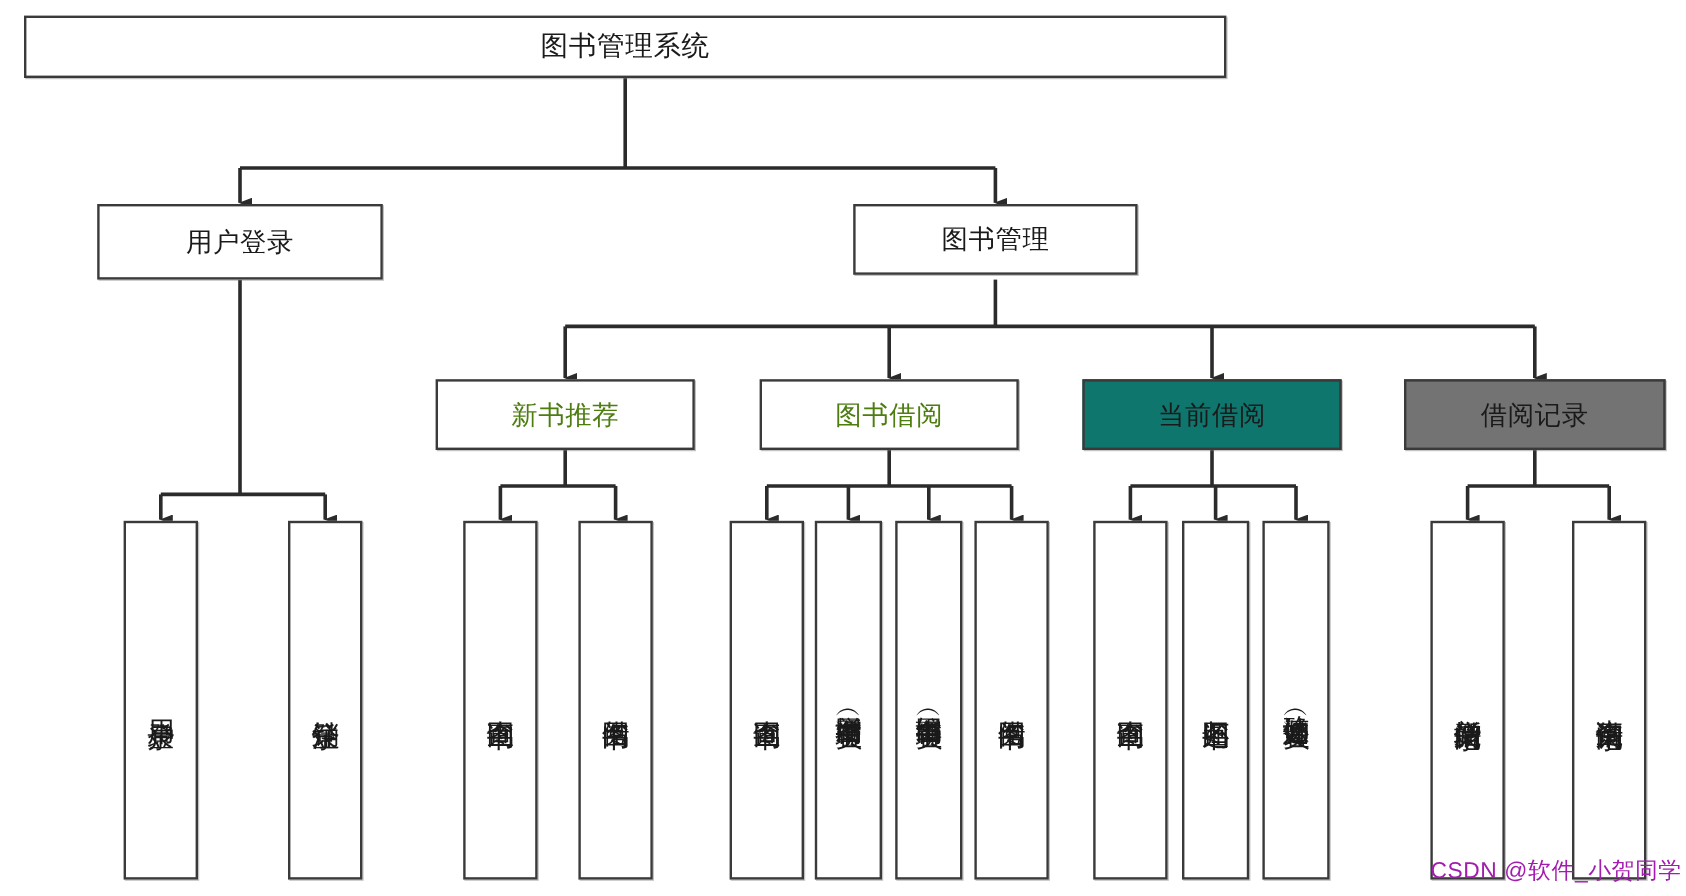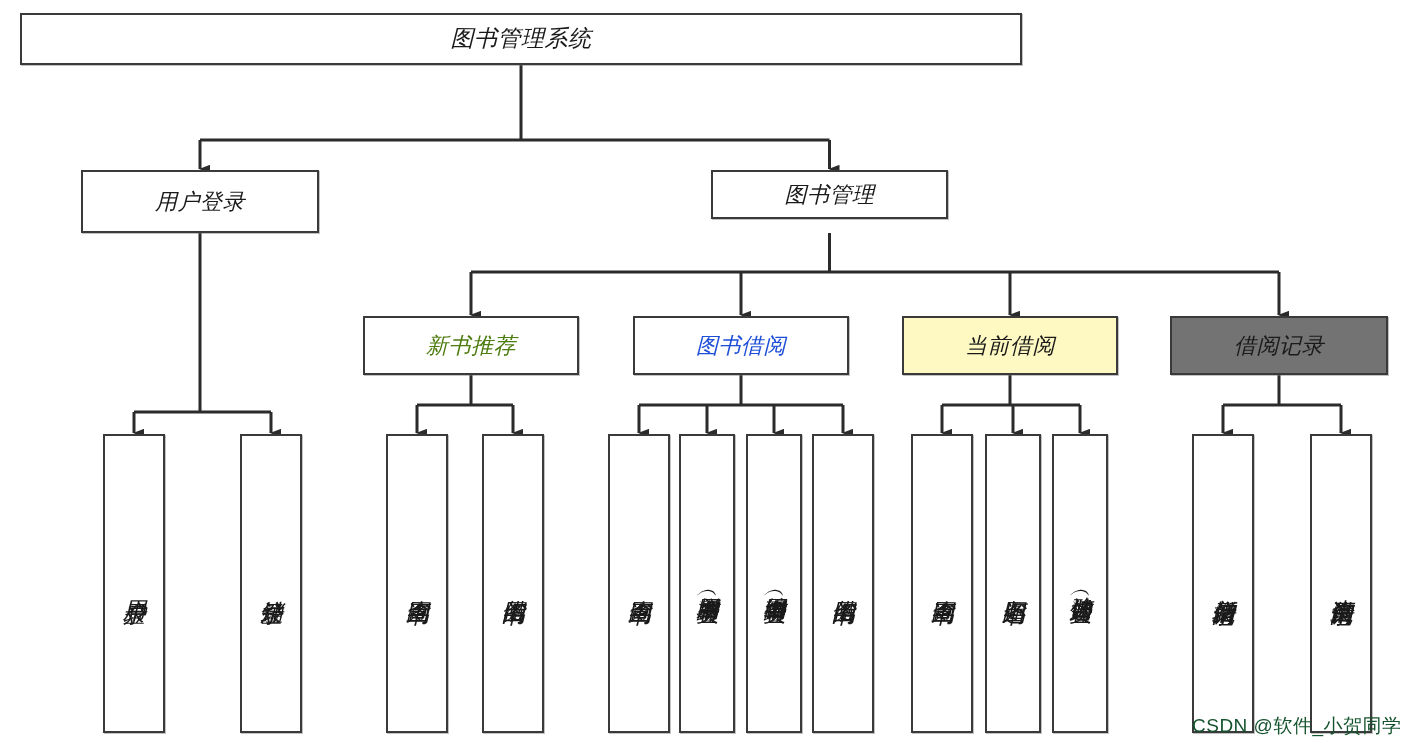--- a/index.html
+++ b/index.html
@@ -36,21 +36,20 @@
     justify-content: center;
     color: #1a1a1a;
     box-shadow: 1px 1px 0 rgba(120,120,120,0.45);
   }
   .node-label {
     display: block;
     text-align: left;
     line-height: 1.18;
     letter-spacing: 0.5px;
     white-space: nowrap;
-    font-style: italic;
   }
   
   .node.horiz .node-label {
     font-size: 22px;
   }
   .node.root .node-label {
     font-size: 23px;
   }
   
   .node.vert {
@@ -126,31 +125,31 @@
       </g>
   </svg>
 
   <div class="node horiz root" style="left: 20px; top: 13px; width: 1002px; height: 52px; border-color: rgb(58, 58, 58); background: rgb(255, 255, 255); color: rgb(26, 26, 26);">
     <span class="node-label">图书管理系统</span>
   </div>
 
   <div class="node horiz" style="left: 81px; top: 170px; width: 238px; height: 63px; border-color: rgb(58, 58, 58); background: rgb(255, 255, 255); color: rgb(26, 26, 26);">
     <span class="node-label">用户登录</span>
   </div>
-  <div class="node horiz" style="left: 711px; top: 170px; width: 237px; height: 49px; border-color: rgb(58, 58, 58); background: rgb(255, 255, 255); color: rgb(26, 26, 26);">
+  <div class="node horiz" style="left: 711px; top: 170px; width: 237px; height: 59px; border-color: rgb(58, 58, 58); background: rgb(255, 255, 255); color: rgb(26, 26, 26);">
     <span class="node-label">图书管理</span>
   </div>
 
   <div class="node horiz" style="left: 363px; top: 316px; width: 216px; height: 59px; border-color: rgb(58, 58, 58); background: rgb(255, 255, 255); color: #4d7c0f;">
     <span class="node-label">新书推荐</span>
   </div>
-  <div class="node horiz" style="left: 633px; top: 316px; width: 216px; height: 59px; border-color: rgb(58, 58, 58); background: rgb(255, 255, 255); color: #1d4ed8;">
+  <div class="node horiz" style="left: 633px; top: 316px; width: 216px; height: 59px; border-color: rgb(58, 58, 58); background: rgb(255, 255, 255); color: #4d7c0f;">
     <span class="node-label">图书借阅</span>
   </div>
-  <div class="node horiz" style="left: 902px; top: 316px; width: 216px; height: 59px; border-color: rgb(58, 58, 58); background: #fef9c3; color: rgb(26, 26, 26);">
+  <div class="node horiz" style="left: 902px; top: 316px; width: 216px; height: 59px; border-color: rgb(58, 58, 58); background: #0f766e; color: rgb(26, 26, 26);">
     <span class="node-label">当前借阅</span>
   </div>
   <div class="node horiz" style="left: 1170px; top: 316px; width: 218px; height: 59px; border-color: rgb(58, 58, 58); background: #737373; color: rgb(26, 26, 26);">
     <span class="node-label">借阅记录</span>
   </div>
 
   <div class="node vert" style="left: 103px; top: 434px; width: 62px; height: 299px; border-color: rgb(58, 58, 58); background: rgb(255, 255, 255); color: rgb(26, 26, 26);">
     <span class="node-label">用户登录</span>
   </div>
   <div class="node vert" style="left: 240px; top: 434px; width: 62px; height: 299px; border-color: rgb(58, 58, 58); background: rgb(255, 255, 255); color: rgb(26, 26, 26);">
@@ -187,14 +186,14 @@
     <span class="node-label">确认归还（管理员）</span>
   </div>
 
   <div class="node vert" style="left: 1192px; top: 434px; width: 62px; height: 299px; border-color: rgb(58, 58, 58); background: rgb(255, 255, 255); color: rgb(26, 26, 26);">
     <span class="node-label">新增借阅记录</span>
   </div>
   <div class="node vert" style="left: 1310px; top: 434px; width: 62px; height: 299px; border-color: rgb(58, 58, 58); background: rgb(255, 255, 255); color: rgb(26, 26, 26);">
     <span class="node-label">查询借阅记录</span>
   </div>
 
-  <div class="watermark" style="left: 1192px; top: 713px; color: #14532d;">CSDN @软件_小贺同学</div>
+  <div class="watermark" style="left: 1192px; top: 713px; color: #a21caf;">CSDN @软件_小贺同学</div>
 </div>
 
 </body></html>

